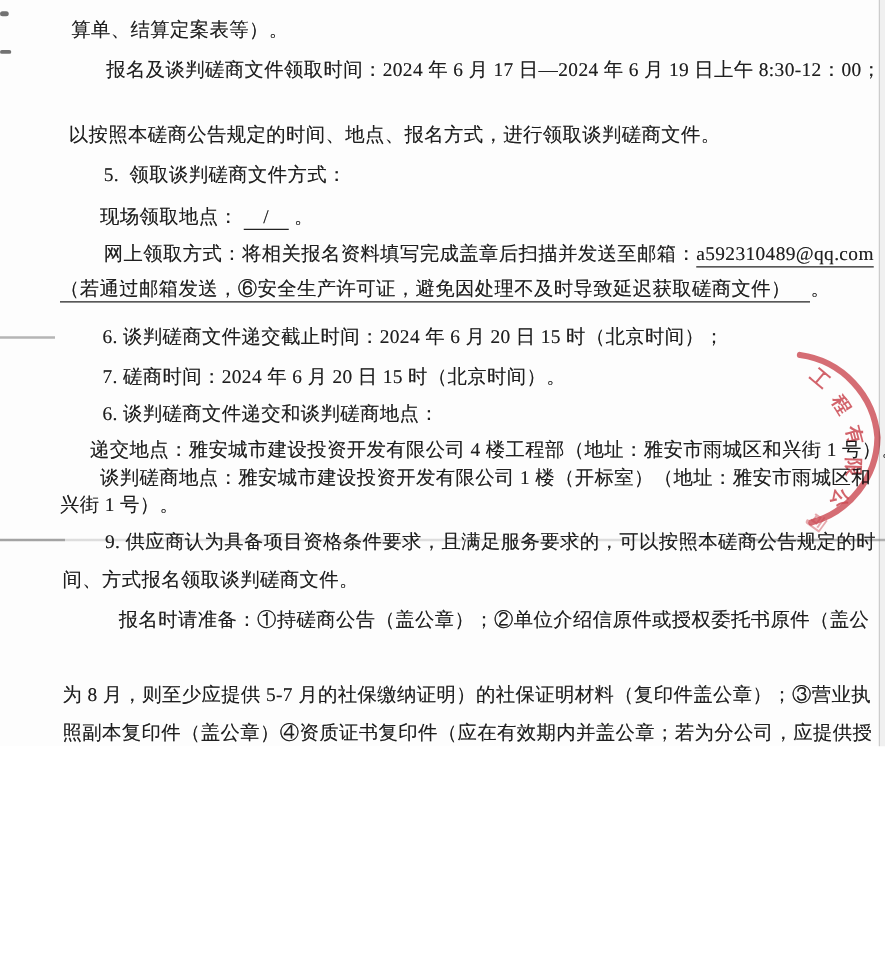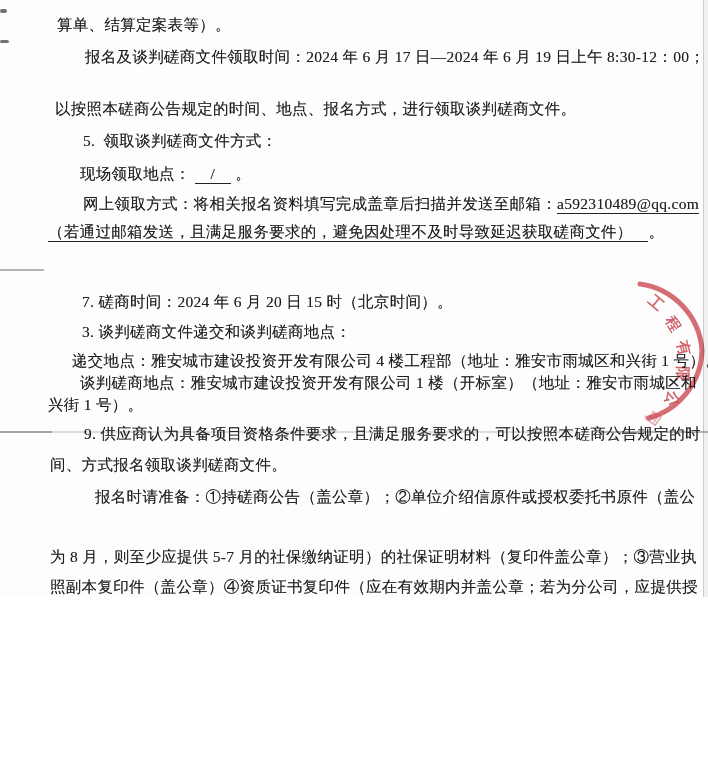--- a/index.html
+++ b/index.html
@@ -82,24 +82,25 @@
 
   <div class="ln" style="left:57px;top:14px">算单、结算定案表等）。</div>
   <div class="ln" style="left:85px;top:46px">报名及谈判磋商文件领取时间：2024 年 6 月 17 日—2024 年 6 月 19 日上午 8:30-12：00；</div>
   <div class="ln" style="left:55px;top:98px">以按照本磋商公告规定的时间、地点、报名方式，进行领取谈判磋商文件。</div>
   <div class="ln" style="left:83px;top:130px">5.  领取谈判磋商文件方式：</div>
 
   <div class="ln" style="left:80px;top:163px"><span>现场领取地点： </span><span class="u">　/　</span><span> 。</span></div>
 
   <div class="ln" style="left:83px;top:193px"><span>网上领取方式：将相关报名资料填写完成盖章后扫描并发送至邮箱：</span><span class="u2">a592310489@qq.com</span></div>
 
-  <div class="ln" style="left:48px;top:221px"><span class="u">（若通过邮箱发送，且满足服务要求的，避免因处理不及时导致延迟获取磋商文件）　</span><span>。</span></div>
+  <div class="ln" style="left:48px;top:221px"><span class="u">（若通过邮箱发送，⑥安全生产许可证，避免因处理不及时导致延迟获取磋商文件）　</span><span>。</span></div>
 
+  <div class="ln" style="left:82px;top:259px">6. 谈判磋商文件递交截止时间：2024 年 6 月 20 日 15 时（北京时间）；</div>
   <div class="ln" style="left:82px;top:291px">7. 磋商时间：2024 年 6 月 20 日 15 时（北京时间）。</div>
-  <div class="ln" style="left:82px;top:321px">3. 谈判磋商文件递交和谈判磋商地点：</div>
+  <div class="ln" style="left:82px;top:321px">6. 谈判磋商文件递交和谈判磋商地点：</div>
   <div class="ln" style="left:72px;top:350px">递交地点：雅安城市建设投资开发有限公司 4 楼工程部（地址：雅安市雨城区和兴街 1 号）。</div>
   <div class="ln" style="left:80px;top:372px">谈判磋商地点：雅安城市建设投资开发有限公司 1 楼（开标室）（地址：雅安市雨城区和</div>
   <div class="ln" style="left:48px;top:394px">兴街 1 号）。</div>
   <div class="ln" style="left:84px;top:423px">9. 供应商认为具备项目资格条件要求，且满足服务要求的，可以按照本磋商公告规定的时</div>
   <div class="ln" style="left:50px;top:454px">间、方式报名领取谈判磋商文件。</div>
   <div class="ln" style="left:95px;top:486px">报名时请准备：①持磋商公告（盖公章）；②单位介绍信原件或授权委托书原件（盖公</div>
   <div class="ln" style="left:50px;top:546px">为 8 月，则至少应提供 5-7 月的社保缴纳证明）的社保证明材料（复印件盖公章）；③营业执</div>
   <div class="ln" style="left:50px;top:576px">照副本复印件（盖公章）④资质证书复印件（应在有效期内并盖公章；若为分公司，应提供授</div>
   <div class="ln" style="left:50px;top:604px">权委托书）；⑤开户许可证或基本户信息（盖公章）⑥安全生产许可证（有效期内）。</div>
   <div class="ln" style="left:82px;top:633px">11. 联系方式：</div>

